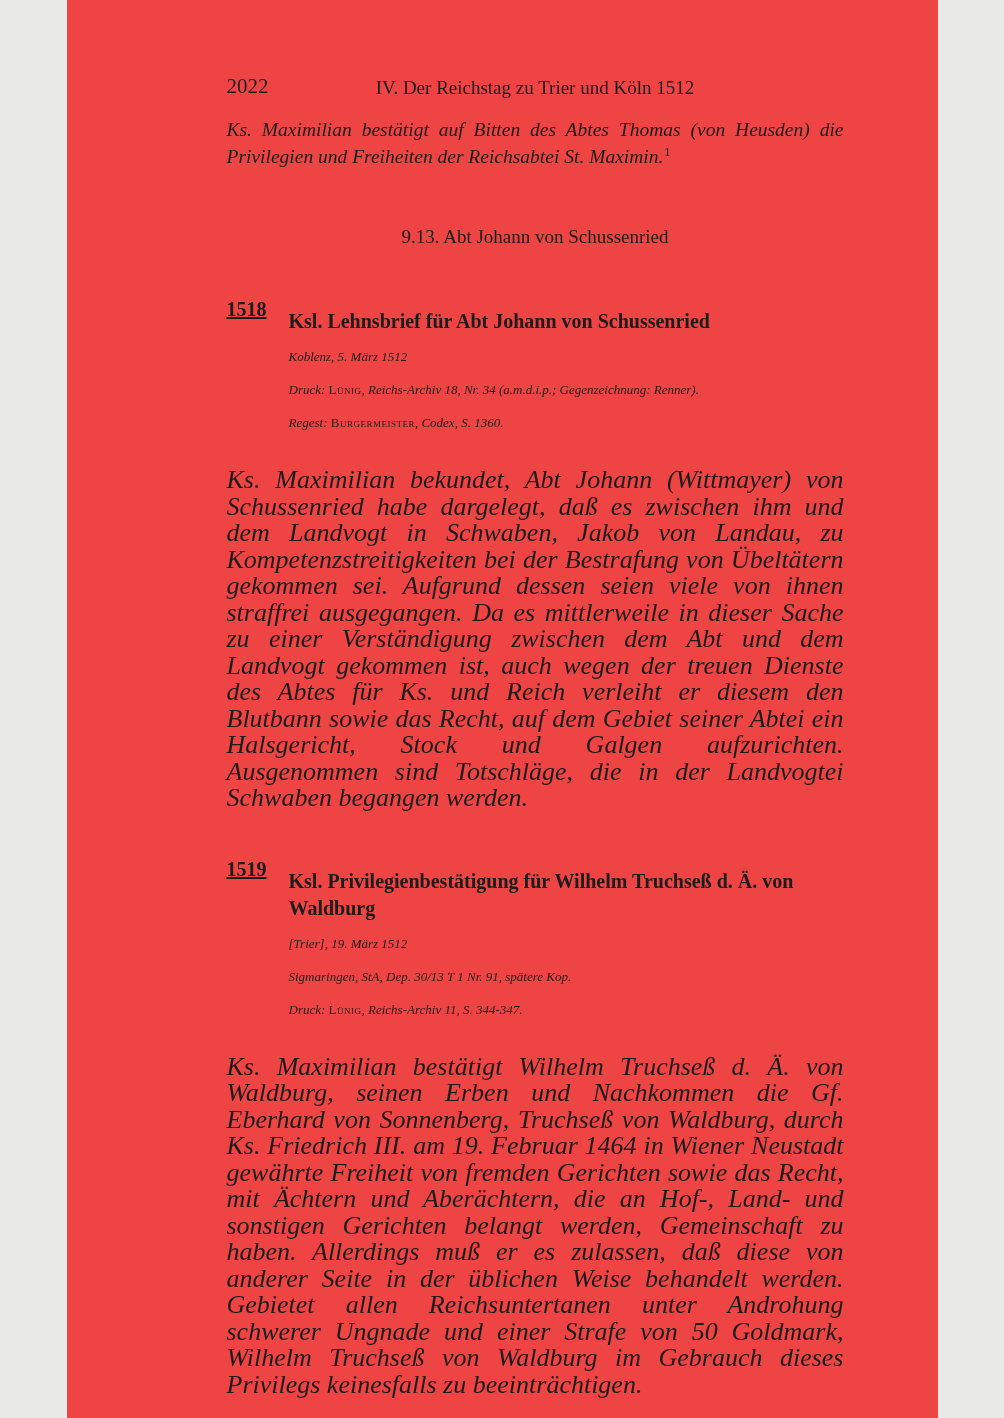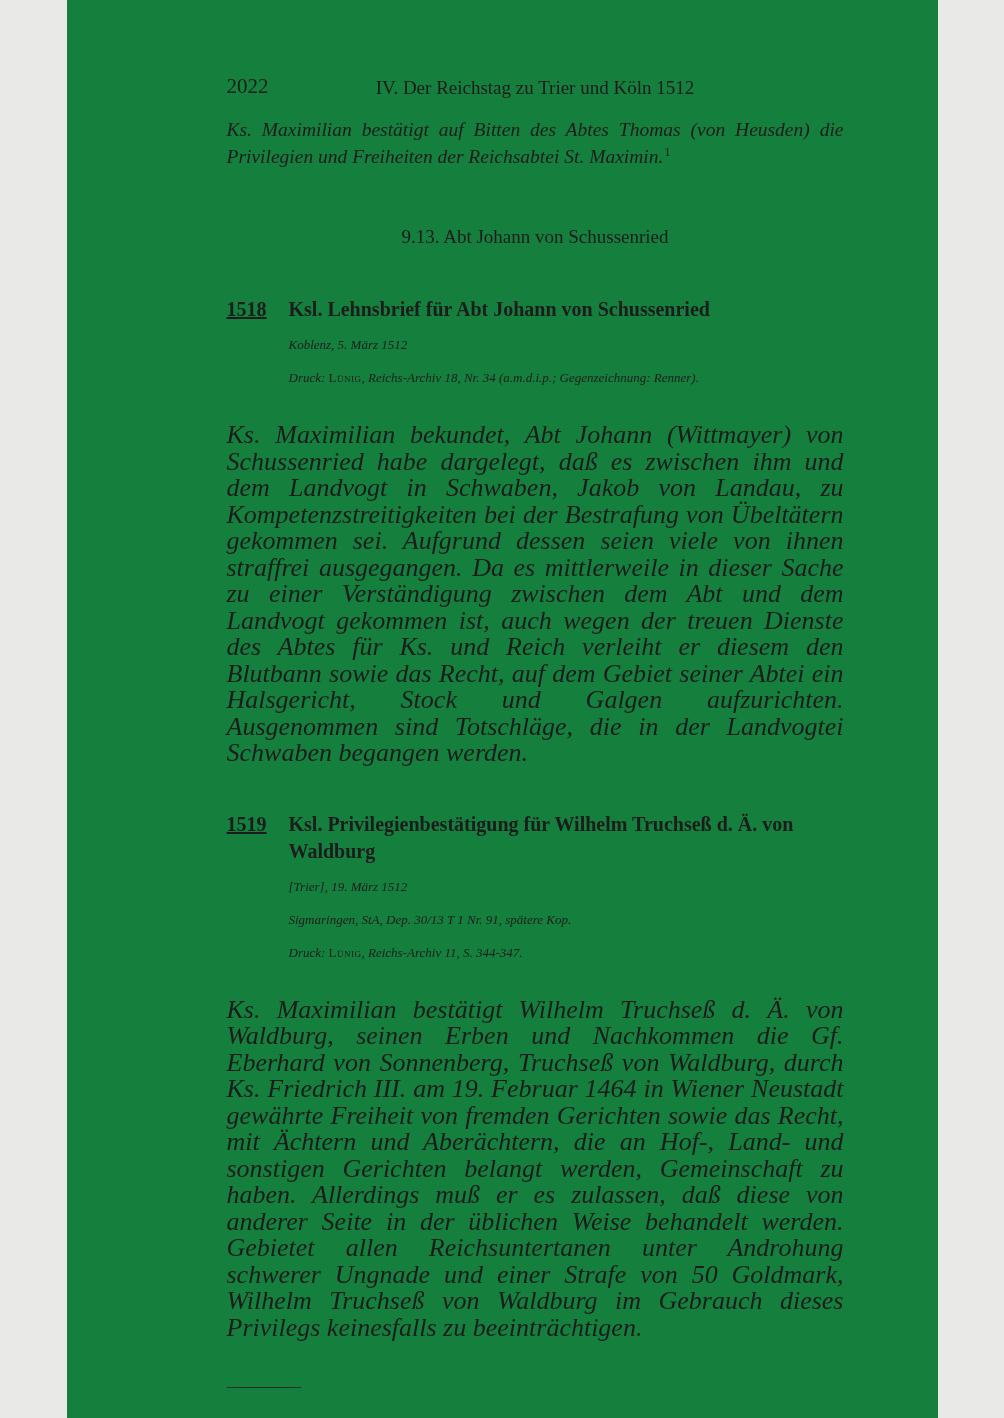--- a/index.html
+++ b/index.html
@@ -5,21 +5,21 @@
   html, body { margin: 0; padding: 0; }
   body {
     background: #e9e9e7;
     font-family: "Liberation Serif", "DejaVu Serif", serif;
   }
   .page {
     position: relative;
     width: 871px;
     height: 1418px;
     margin: 0 auto;
-    background: #15803d;
+    background: #ef4444;
     color: #1c1c1c;
     overflow: hidden;
   }
   .content {
     padding: 76px 94px 0 160px;
   }
 
   
   .running-head {
     position: relative;
@@ -64,21 +64,21 @@
   .entry-head {
     display: flex;
     font-weight: bold;
     font-size: 20px;
     line-height: 27px;
   }
   .entry-no {
     flex: 0 0 62px;
     text-decoration: underline;
   }
-  .entry-title { flex: 1 1 auto; }
+  .entry-title { flex: 1 1 auto; margin-top: 12px; }
   .entry-sources {
     margin: 9px 0 0 62px;
   }
   .source {
     margin: 0 0 7px 0;
     font-style: italic;
     font-size: 13px;
     line-height: 26px;
   }
   .sc {
@@ -134,20 +134,21 @@
     <h2 class="section-heading">9.13. Abt Johann von Schussenried</h2>
 
     <section class="entry">
       <div class="entry-head">
         <span class="entry-no">1518</span>
         <span class="entry-title">Ksl. Lehnsbrief für Abt Johann von Schussenried</span>
       </div>
       <div class="entry-sources">
         <p class="source">Koblenz, 5. März 1512</p>
         <p class="source"><span>Druck:</span> <span class="sc">Lünig</span><span>, Reichs-Archiv 18, Nr. 34 (a.m.d.i.p.; Gegenzeichnung: Renner).</span></p>
+        <p class="source"><span>Regest:</span> <span class="sc">Burgermeister</span><span>, Codex, S. 1360.</span></p>
       </div>
       <p class="entry-body">Ks. Maximilian bekundet, Abt Johann (Wittmayer) von Schussenried habe dargelegt, daß es zwischen ihm und dem Landvogt in Schwaben, Jakob von Landau, zu Kompetenzstreitigkeiten bei der Bestrafung von Übeltätern gekommen sei. Aufgrund dessen seien viele von ihnen straffrei ausgegangen. Da es mittlerweile in dieser Sache zu einer Verständigung zwischen dem Abt und dem Landvogt gekommen ist, auch wegen der treuen Dienste des Abtes für Ks. und Reich verleiht er diesem den Blutbann sowie das Recht, auf dem Gebiet seiner Abtei ein Halsgericht, Stock und Galgen aufzurichten. Ausgenommen sind Totschläge, die in der Landvogtei Schwaben begangen werden.</p>
     </section>
 
 
     <section class="entry">
       <div class="entry-head">
         <span class="entry-no">1519</span>
         <span class="entry-title">Ksl. Privilegienbestätigung für Wilhelm Truchseß d. Ä. von Waldburg</span>
       </div>

